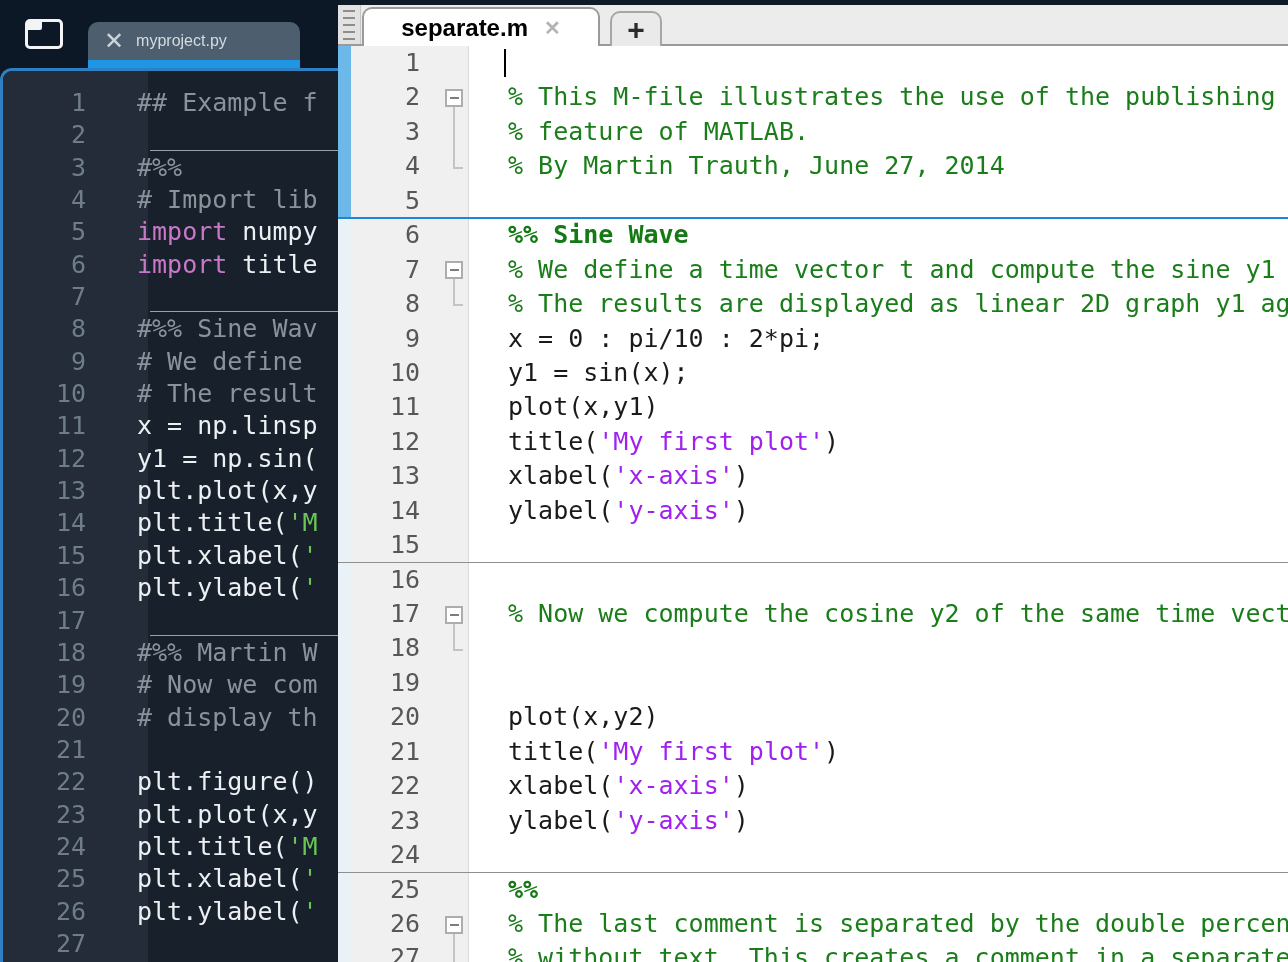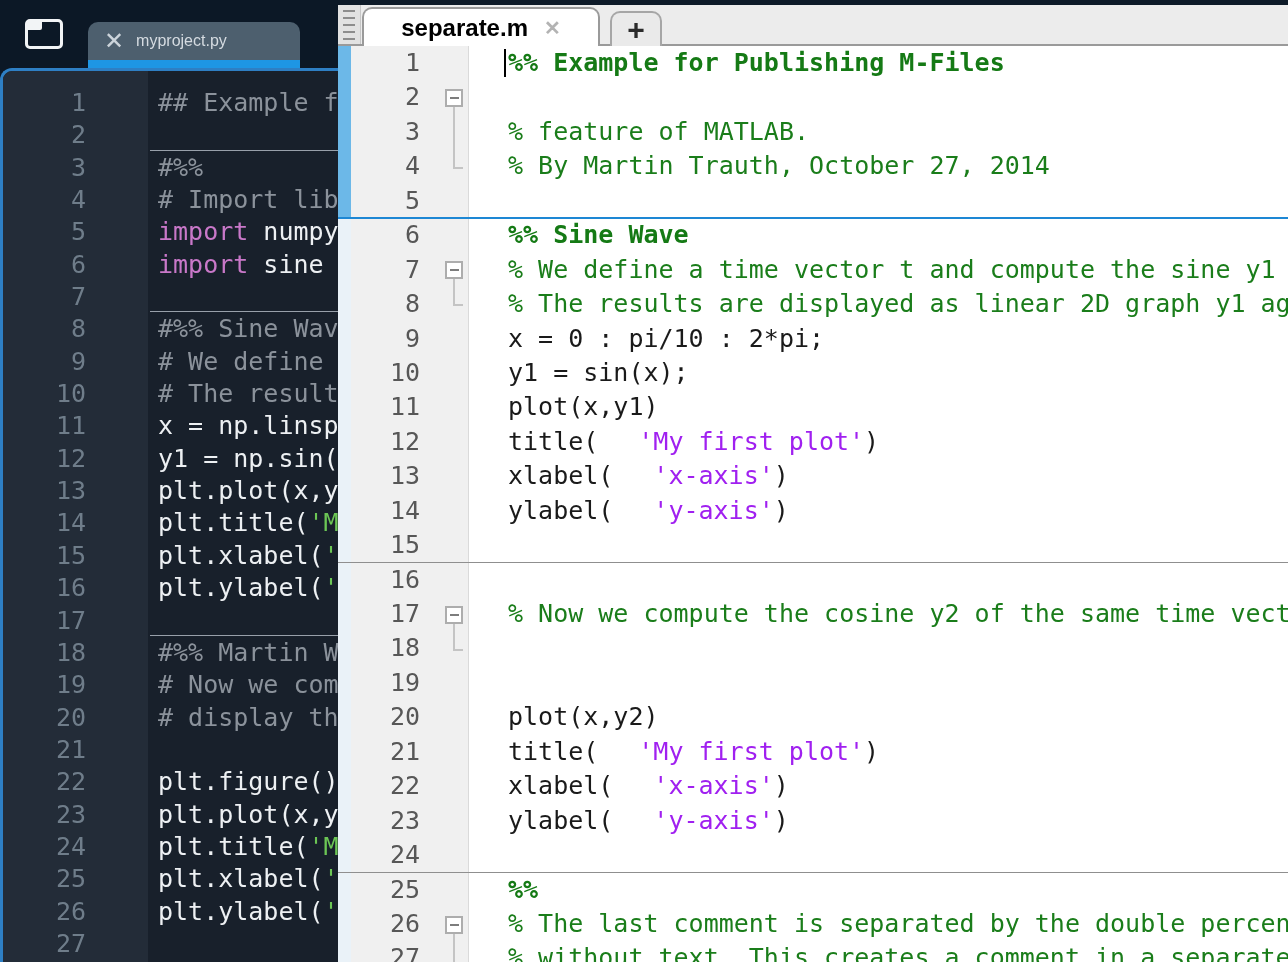--- a/index.html
+++ b/index.html
@@ -15,21 +15,21 @@
   .lt-close{color:#ccd4db;font-size:24px;line-height:1;font-weight:400;}
   .lt-tab-label{color:var(--l-tab-text,#d5dbe1);font-size:16px;}
   .lt-underline{position:absolute;left:88px;top:60px;width:212px;height:8px;background:var(--l-tab-underline,#1e96e4);}
   .lt-editor{position:absolute;left:0;top:68px;width:340px;height:894px;box-sizing:border-box;
              background:var(--l-bg,#18202b);border-top:3px solid var(--l-panel-border,#2e7fc4);
              border-left:3px solid var(--l-panel-border,#2e7fc4);border-radius:12px 0 0 0;overflow:hidden;}
   .lt-gutter-bg{position:absolute;left:0;top:0;width:145px;height:100%;background:var(--l-gutter-bg,#232c38);}
   #left-lines{position:absolute;left:0;top:16px;width:100%;}
   #left-lines .row{position:relative;height:32.35px;font:25px/32.35px "DejaVu Sans Mono",monospace;}
   #left-lines .num{position:absolute;left:0;width:83px;text-align:right;color:var(--l-line-number,#6f7d8a);}
-  #left-lines .code{position:absolute;left:155px;white-space:pre;}
+  #left-lines .code{position:absolute;left:134px;white-space:pre;}
   .lt-cell-divider{position:absolute;left:147px;right:0;height:1px;background:var(--l-cell-divider,#98a0aa);}
   .tok-c{color:var(--l-comment,#8b929b);}
   .tok-k{color:var(--l-keyword,#c978c9);}
   #left-lines .tok-x{color:var(--l-code,#edf0f3);}
   #left-lines .tok-s{color:var(--l-string,#6cc655);}
   
   #right-window{position:absolute;left:338px;top:5px;width:950px;height:957px;background:#fff;}
   .rt-tabbar{position:relative;height:39px;background:var(--r-tabbar-bg,#ececec);border-bottom:2px solid var(--r-tab-border,#9a9a9a);}
   .rt-grip{position:absolute;left:0;top:0;width:22px;height:39px;background:#e2e2e2;border-right:1px solid #c6c6c6;}
   .rt-grip-dots{margin:5px auto 0 auto;width:12px;height:30px;
@@ -47,21 +47,21 @@
   .rt-strip-current{position:absolute;left:0;top:0;width:13px;height:171px;background:var(--r-current-section-bar,#6cb8e8);}
   .rt-strip-rest{position:absolute;left:0;top:171px;width:13px;bottom:0;background:var(--r-other-section-bar,#eaf2f8);}
   .rt-gutter-bg{position:absolute;left:13px;top:0;width:117px;bottom:0;background:var(--r-gutter-bg,#f0f0f0);border-right:1px solid #dadada;}
   #right-lines{position:absolute;left:0;top:0;width:100%;}
   #right-lines .row{position:relative;height:34.45px;font:25px/34.45px "DejaVu Sans Mono",monospace;}
   #right-lines .num{position:absolute;left:13px;width:69px;text-align:right;color:var(--r-line-number,#575757);}
   #right-lines .code{position:absolute;left:170px;white-space:pre;}
   #right-lines .tok-c{color:var(--r-comment,#1a7d1a);}
   #right-lines .tok-h{color:var(--r-section,#157a15);font-weight:bold;}
   #right-lines .tok-x{color:var(--r-code,#1a1a1a);}
-  #right-lines .tok-s{color:var(--r-string,#a020f0);margin-left:40px;}
+  #right-lines .tok-s{color:var(--r-string,#a020f0);}
   .caret{position:absolute;left:166px;top:3px;width:2px;height:28px;background:#000;}
   .sec-div{position:absolute;left:0;right:0;height:2px;}
   .sec-div.current{background:var(--r-current-section-line,#1d87d4);}
   .sec-div.section{background:var(--r-section-divider,#8f8f8f);height:1.6px;}
   .fold-box{position:absolute;left:107px;width:18px;height:18px;background:#fff;box-sizing:border-box;
             border:2px solid var(--r-fold-border,#adadad);display:flex;align-items:center;justify-content:center;}
   .fold-box .minus{width:9px;height:2px;background:#7d7d7d;}
   .fold-line{position:absolute;left:115px;width:2px;background:var(--r-fold-line,#c4c4c4);}
   .fold-tick{position:absolute;left:115px;width:10px;height:2px;background:var(--r-fold-line,#c4c4c4);}
 </style>
@@ -95,21 +95,21 @@
         <div class="row">
           <span class="num">4</span>
           <span class="code"><span class="tok-c"># Import lib</span></span>
         </div>
         <div class="row">
           <span class="num">5</span>
           <span class="code"><span class="tok-k">import</span><span class="tok-x"> numpy</span></span>
         </div>
         <div class="row">
           <span class="num">6</span>
-          <span class="code"><span class="tok-k">import</span><span class="tok-x"> sine</span></span>
+          <span class="code"><span class="tok-k">import</span><span class="tok-x"> title</span></span>
         </div>
         <div class="row">
           <span class="num">7</span>
           <span class="code"></span>
         </div>
         <div class="row">
           <span class="num">8</span>
           <span class="code"><span class="tok-c">#%% Sine Wav</span></span>
         </div>
         <div class="row">
@@ -207,33 +207,33 @@
       <span>+</span>
     </div>
   </div>
   <div class="rt-editor" id="rt-editor">
     <div class="rt-strip-current"></div>
     <div class="rt-strip-rest"></div>
     <div class="rt-gutter-bg"></div>
     <div id="right-lines">
         <div class="row">
           <span class="num">1</span>
-          <span class="code"><span class="tok-h">%% Example for Publishing M-Files</span></span>
           <span class="caret"></span>
         </div>
         <div class="row">
           <span class="num">2</span>
+          <span class="code"><span class="tok-c">% This M-file illustrates the use of the publishing</span></span>
         </div>
         <div class="row">
           <span class="num">3</span>
           <span class="code"><span class="tok-c">% feature of MATLAB.</span></span>
         </div>
         <div class="row">
           <span class="num">4</span>
-          <span class="code"><span class="tok-c">% By Martin Trauth, October 27, 2014</span></span>
+          <span class="code"><span class="tok-c">% By Martin Trauth, June 27, 2014</span></span>
         </div>
         <div class="row">
           <span class="num">5</span>
           <span class="code"></span>
         </div>
         <div class="row">
           <span class="num">6</span>
           <span class="code"><span class="tok-h">%% Sine Wave</span></span>
         </div>
         <div class="row">

